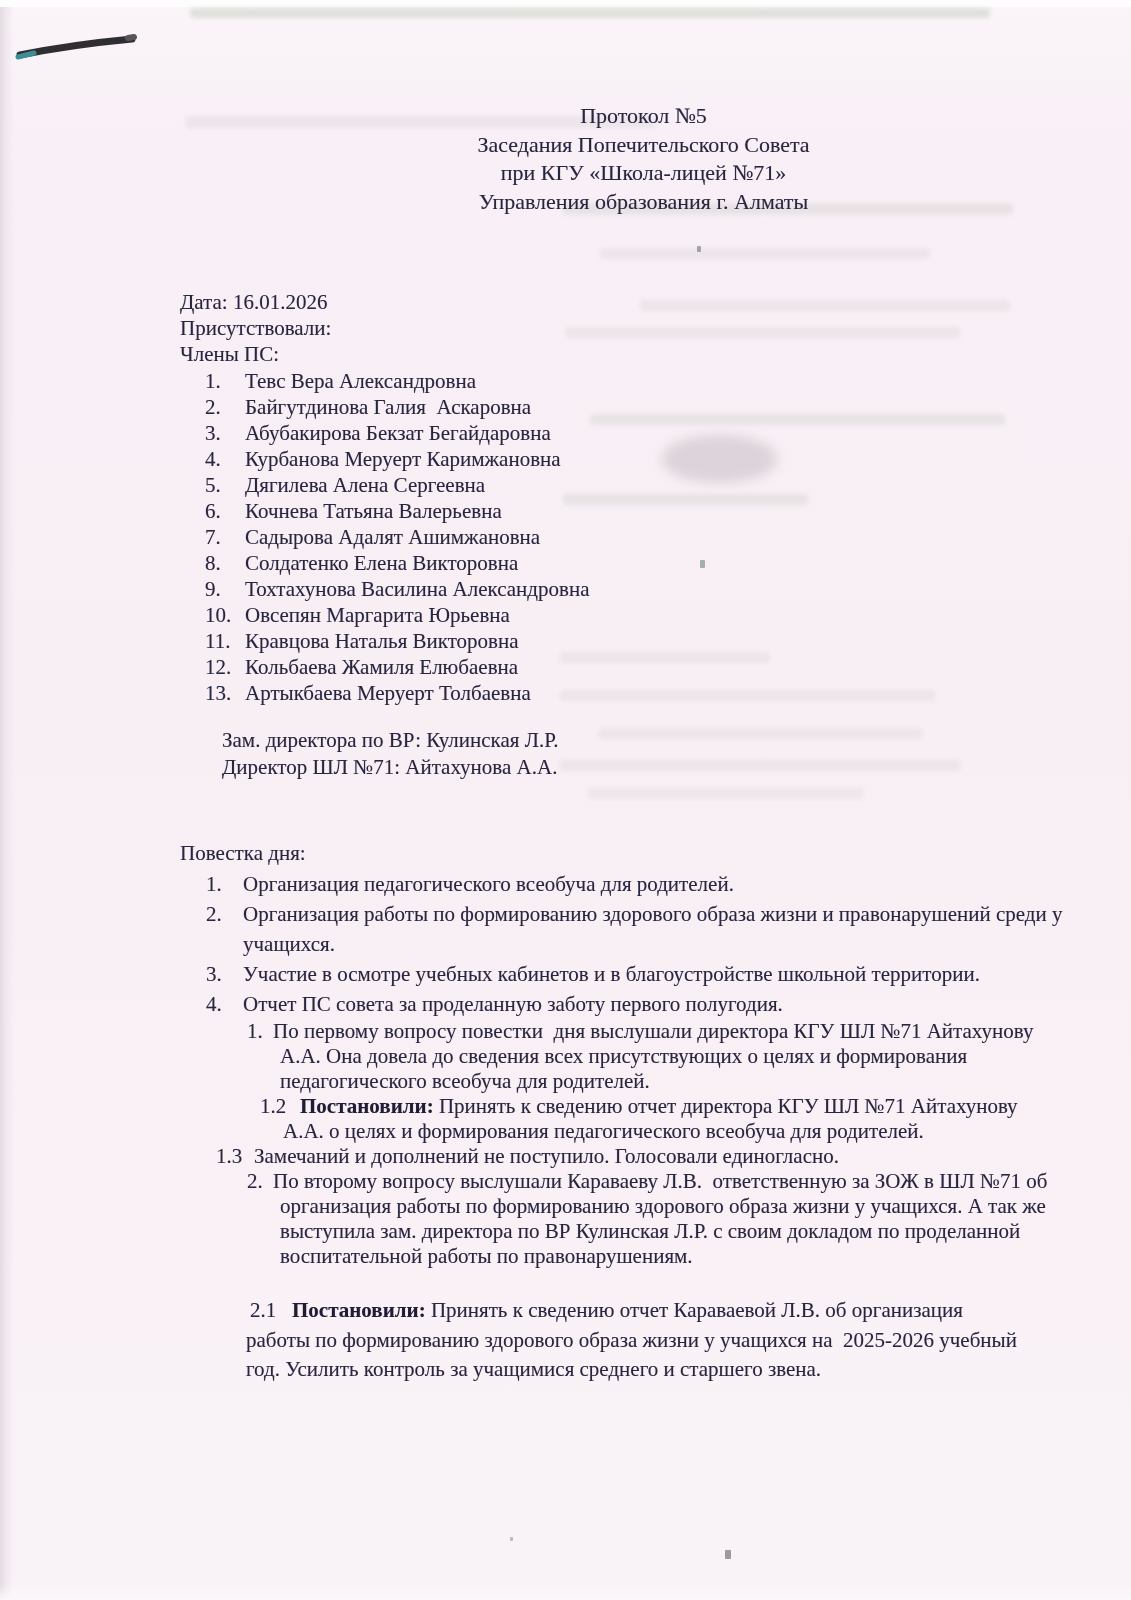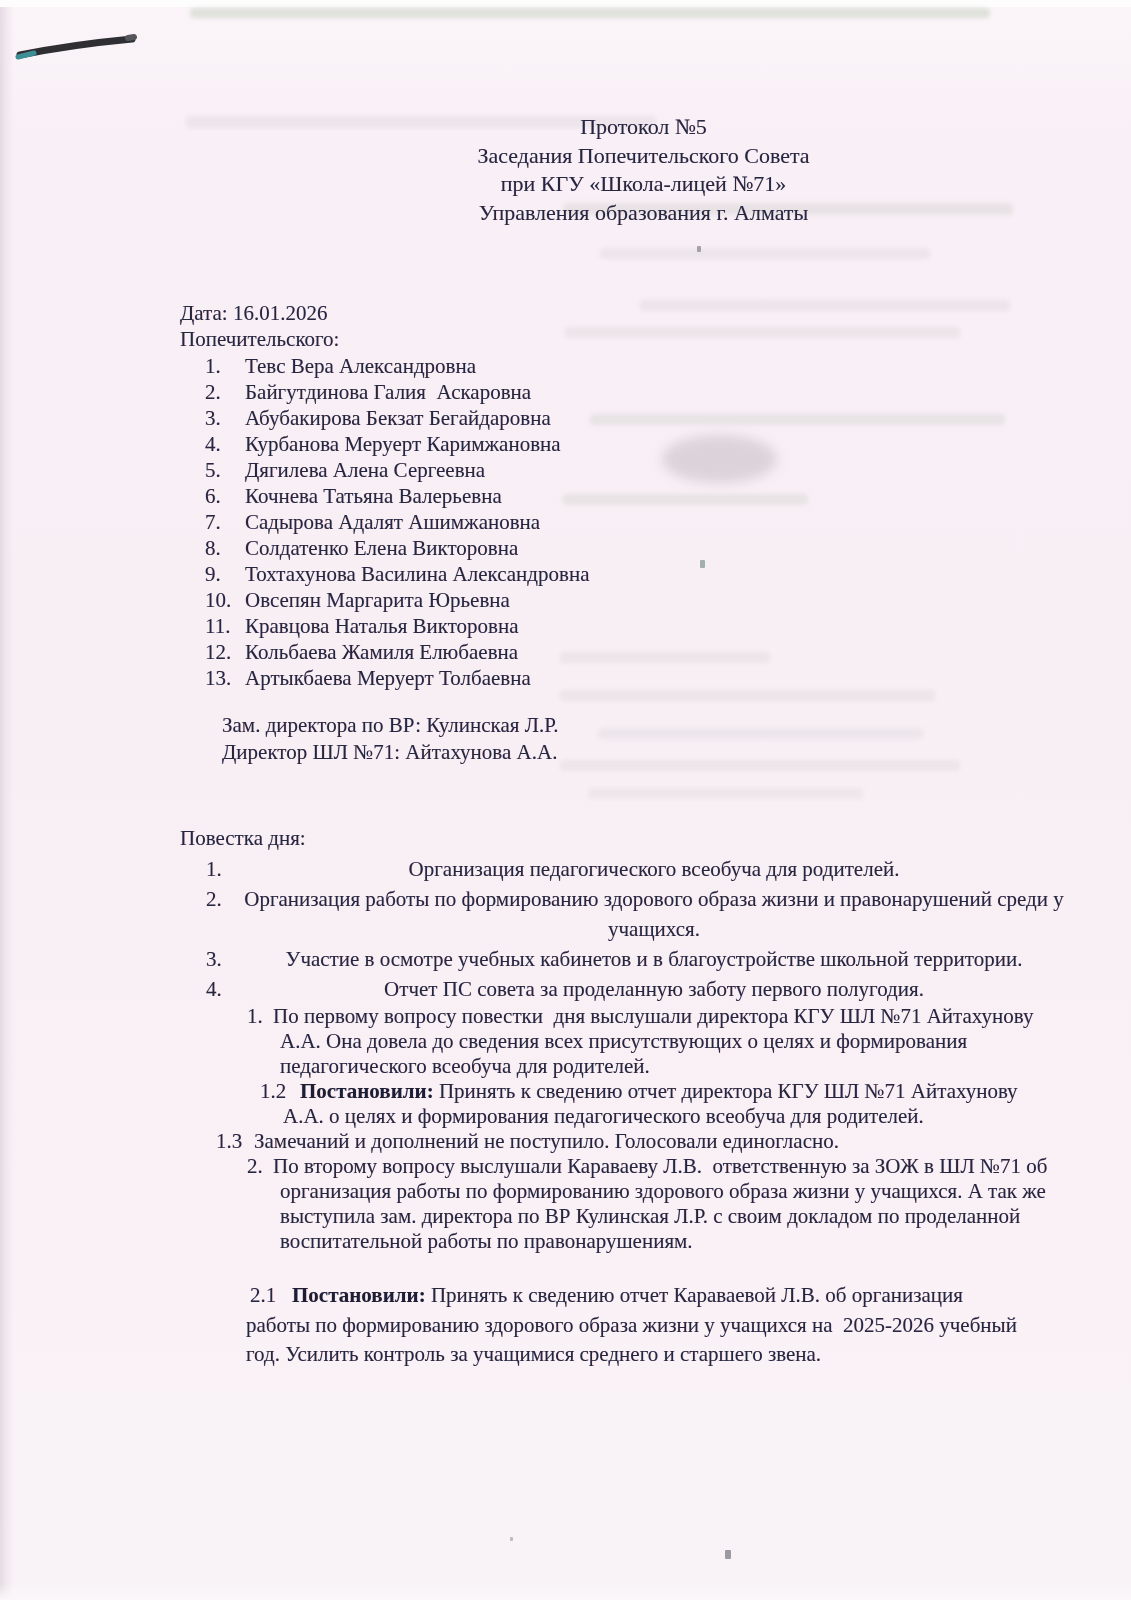--- a/index.html
+++ b/index.html
@@ -11,34 +11,34 @@
     overflow:hidden;
     font-family:"Liberation Serif","DejaVu Serif",serif;
     color:#26263e;
   }
   .edge-top{position:absolute;left:0;top:0;width:100%;height:7px;background:#fdfdfd;}
   .edge-left{position:absolute;left:0;top:7px;width:14px;height:1593px;
     background:linear-gradient(90deg,#e3dbe1 0%,#efe7ed 40%,rgba(248,240,246,0) 100%);}
   .edge-bottom{position:absolute;left:0;bottom:0;width:100%;height:16px;
     background:linear-gradient(0deg,#fbf8fa,rgba(251,248,250,0));}
   .content{
-    position:absolute;left:180px;top:16px;width:885px;
+    position:absolute;left:180px;top:5px;width:885px;
     font-size:21px;
     text-shadow:0.4px 0 0 rgba(190,60,60,.18), -0.4px 0 0 rgba(50,90,190,.18);
   }
   .title{margin:97px 0 0 42px;text-align:center;line-height:28.5px;font-size:22px;}
   .meta{margin-top:73px;line-height:26px;}
   ol{list-style:none;margin:0;padding:0;}
   .members{margin:1px 0 0 25px;counter-reset:mem;line-height:26px;}
   .members li{position:relative;padding-left:40px;counter-increment:mem;}
   .members li::before{content:counter(mem) ".";position:absolute;left:0;top:0;}
   .officials{margin:21px 0 0 42px;line-height:27px;}
   .agenda-label{margin-top:60px;}
   .agenda{margin:3px 0 0 26px;counter-reset:ag;line-height:30px;}
-  .agenda li{position:relative;padding-left:37px;counter-increment:ag;text-align:center;}
+  .agenda li{position:relative;padding-left:37px;counter-increment:ag;}
   .agenda li::before{content:counter(ag) ".";position:absolute;left:0;top:0;}
   .minutes{margin:0;line-height:25px;}
   .minutes li{box-sizing:content-box;}
   .m-main{margin-left:67px;padding-left:33px;text-indent:-33px;max-width:775px;}
   .m-sub {margin-left:80px;padding-left:23px;text-indent:-23px;max-width:740px;}
   .m-sub3{margin-left:36px;padding-left:33px;text-indent:-33px;max-width:760px;}
   .mnum{display:inline-block;text-indent:0;}
   .w26{width:26px;} .w40{width:40px;} .w38{width:38px;} .w42{width:42px;}
   .mbold{font-weight:bold;color:#1d1d33;}
   .mtext,.pre{white-space:pre-wrap;}
@@ -88,21 +88,22 @@
 
     <div class="title">
       <div>Протокол №5</div>
       <div>Заседания Попечительского Совета</div>
       <div>при КГУ «Школа-лицей №71»</div>
       <div>Управления образования г. Алматы</div>
     </div>
 
     <div class="meta">
       <div>Дата: 16.01.2026</div>
-      <div>Попечительского:</div>
+      <div>Присутствовали:</div>
+      <div>Члены ПС:</div>
     </div>
 
     <ol class="members">
       <li><span class="pre">Тевс Вера Александровна</span></li>
       <li><span class="pre">Байгутдинова Галия  Аскаровна</span></li>
       <li><span class="pre">Абубакирова Бекзат Бегайдаровна</span></li>
       <li><span class="pre">Курбанова Меруерт Каримжановна</span></li>
       <li><span class="pre">Дягилева Алена Сергеевна</span></li>
       <li><span class="pre">Кочнева Татьяна Валерьевна</span></li>
       <li><span class="pre">Садырова Адалят Ашимжановна</span></li>

